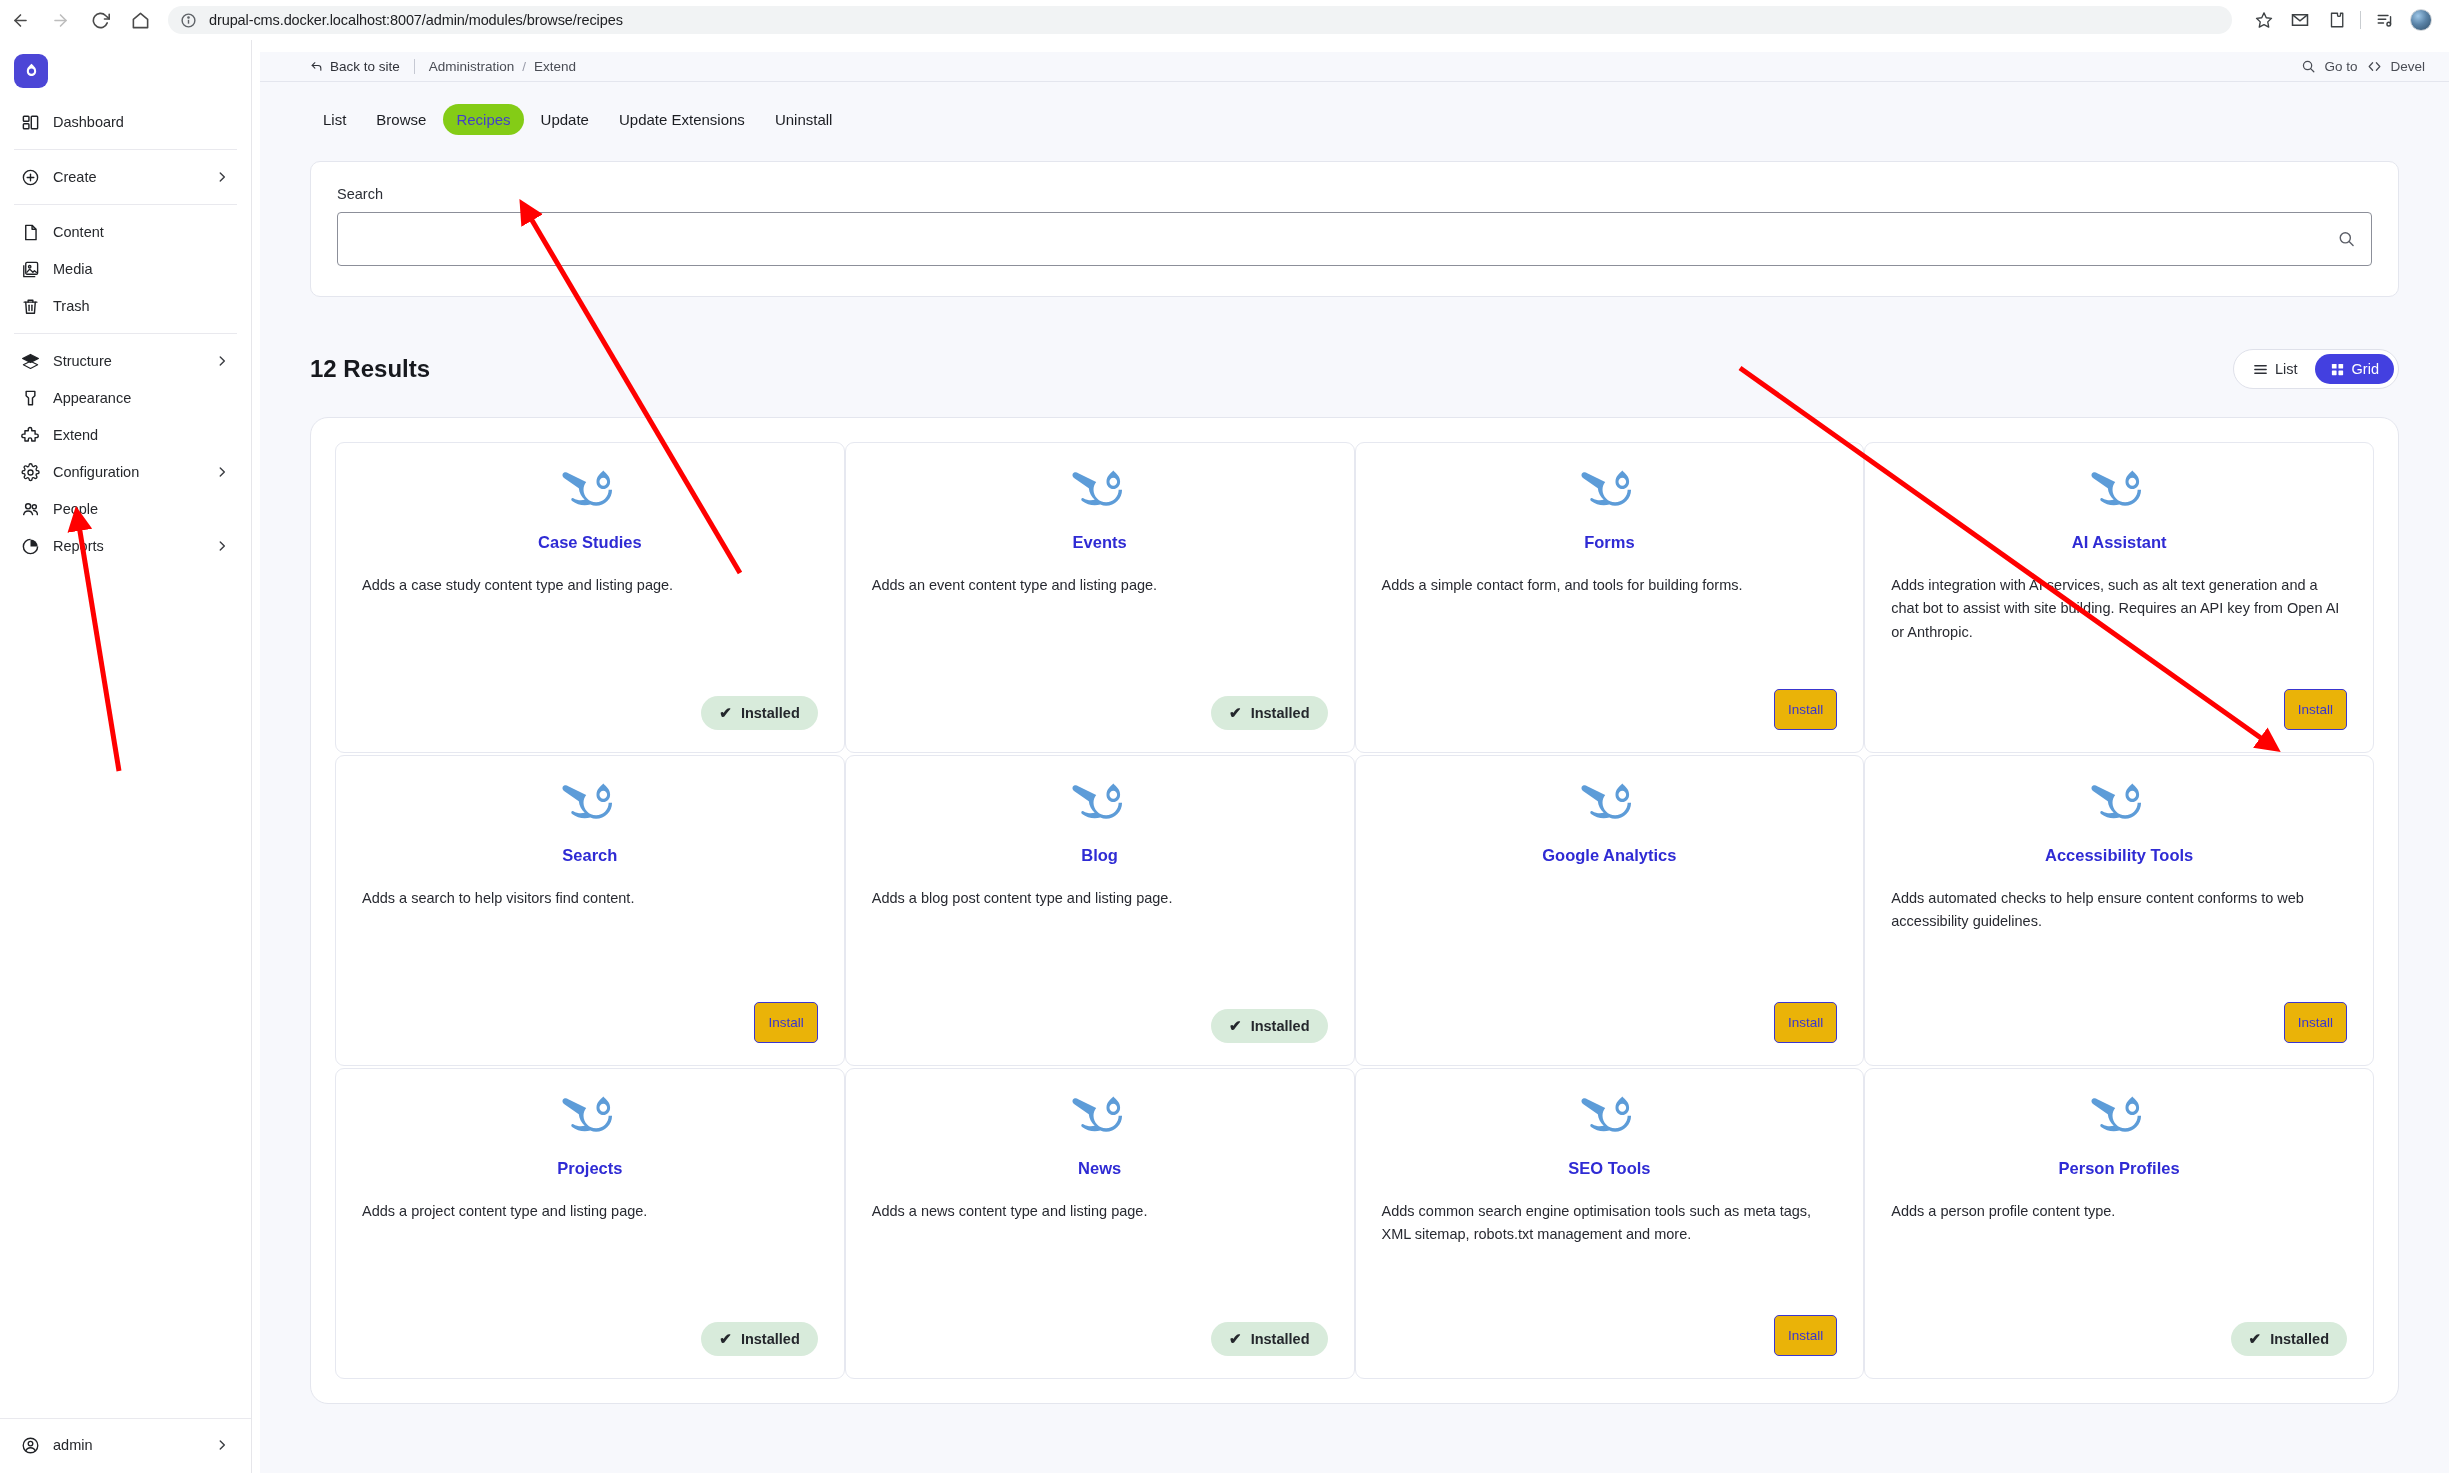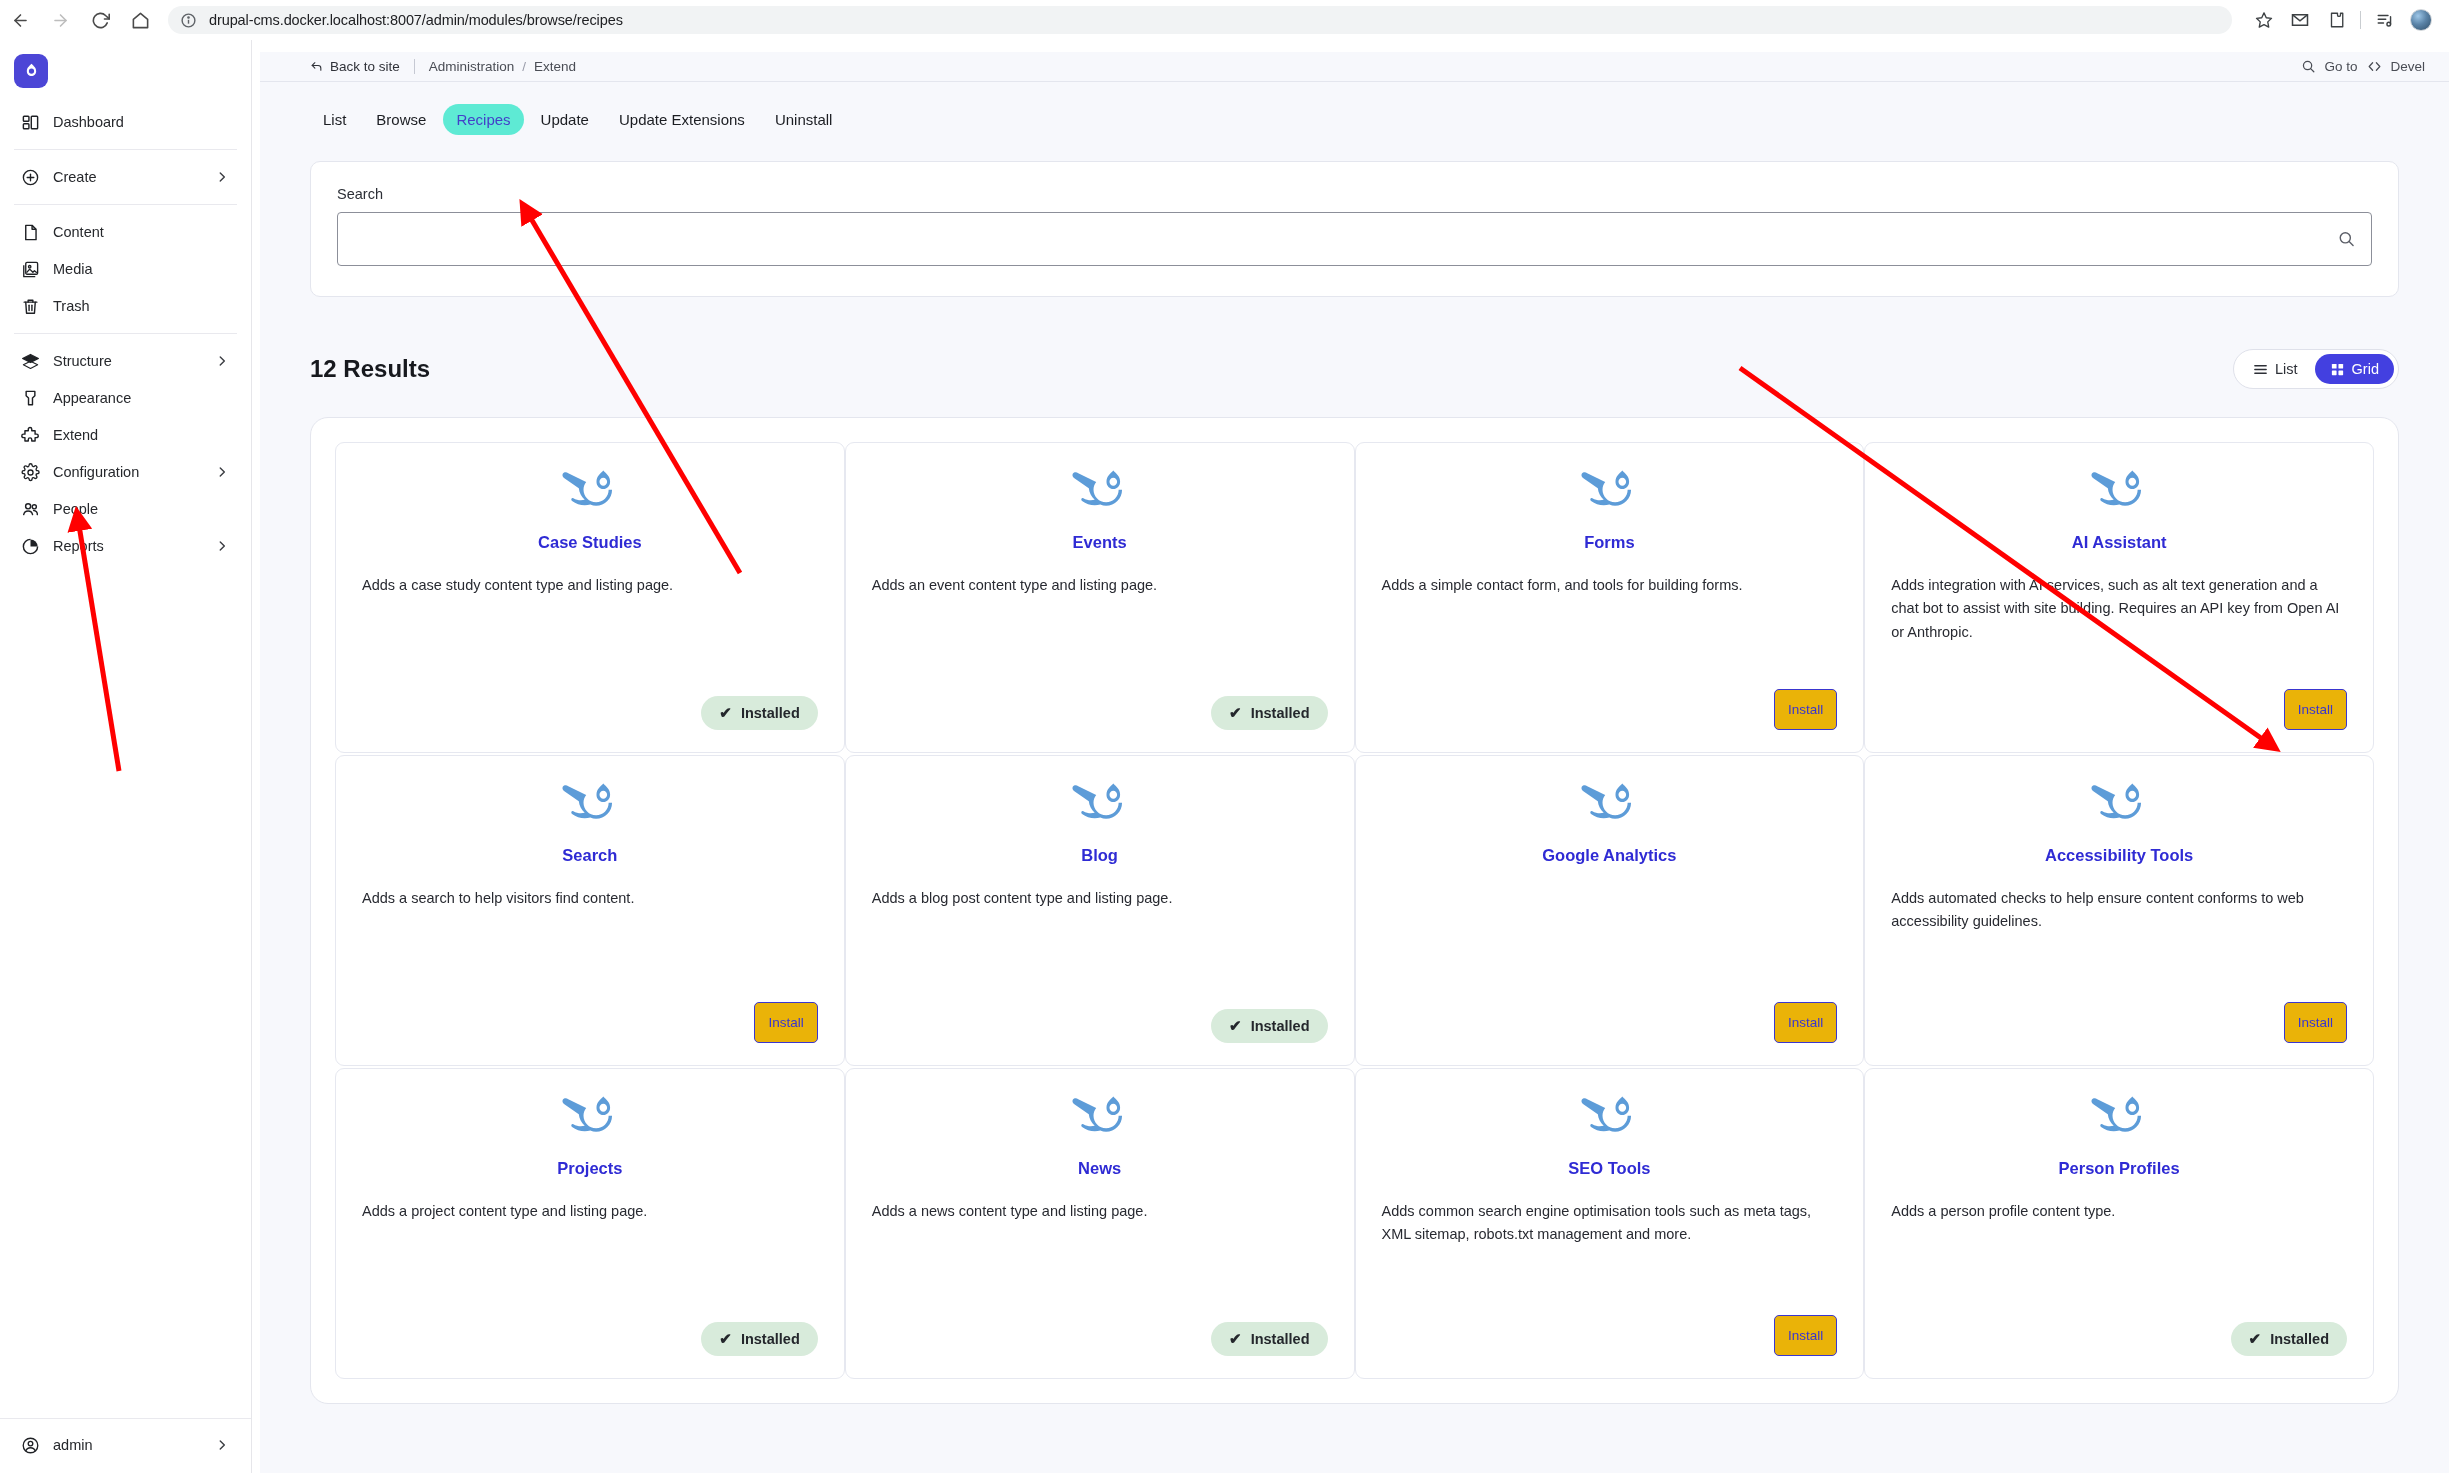--- a/index.html
+++ b/index.html
@@ -104,21 +104,21 @@
   .content { padding: 22px 50px 0 50px; }
   .page-title {
     font-size: 35px; font-weight: 700; color: #17191e;
     letter-spacing: -0.4px; margin-bottom: 14px;
   }
   .tabs { display: flex; align-items: center; gap: 4px; margin-bottom: 26px; }
   .tab {
     font-size: 15px; color: #1b1d22; padding: 7px 13px;
     border-radius: 18px; cursor: pointer; white-space: nowrap;
   }
-  .tab.active { background: #5eead4; color: #4340c9; font-weight: 400; }
+  .tab.active { background: #84cc16; color: #4340c9; font-weight: 400; }
 
   .search-panel {
     background: #ffffff; border: 1px solid #e4e6ee; border-radius: 10px;
     padding: 24px 26px 30px 26px; margin-bottom: 52px;
   }
   .search-label { font-size: 14.5px; color: #2c2f36; margin-bottom: 10px; }
   .search-field { position: relative; }
   .search-input {
     width: 100%; height: 54px;
     border: 1px solid #8c8f99; border-radius: 4px;

